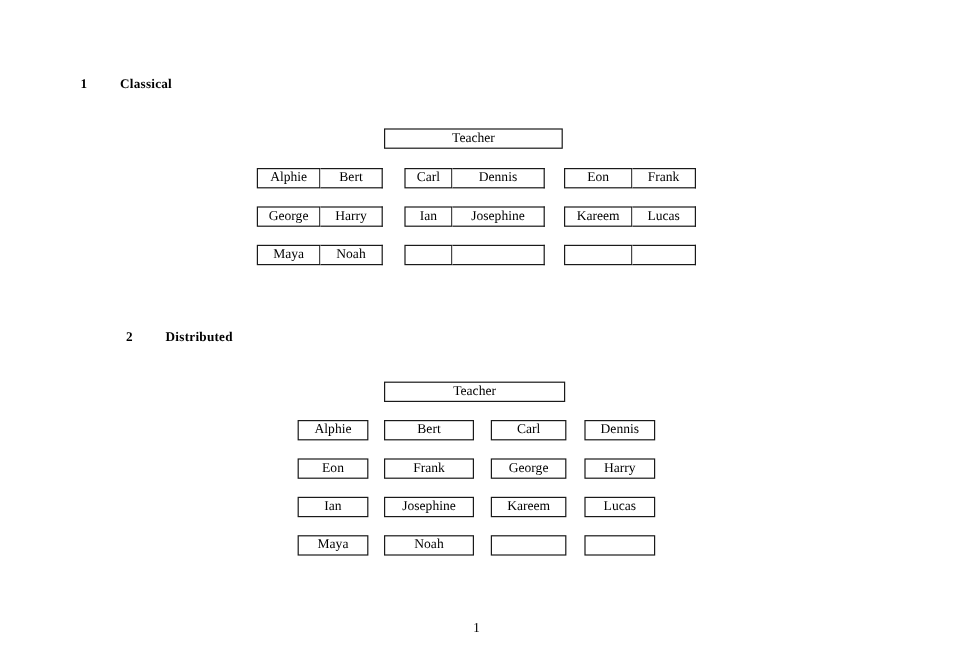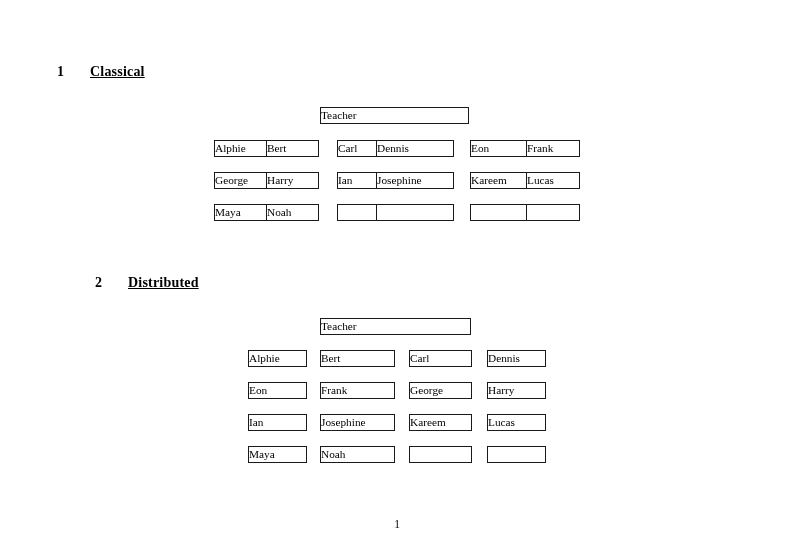--- a/index.html
+++ b/index.html
@@ -17,42 +17,41 @@
   }
 
   .page {
     position: absolute;
     inset: 0;
   }
 
   
   .section-heading {
     position: absolute;
-    left: 57px;
-    font-size: 14px;
+    left: 67px;
+    font-size: 11px;
     font-weight: bold;
     letter-spacing: 0.2px;
     white-space: nowrap;
-    text-decoration: underline;
   }
   .section-heading .sec-num {
     display: inline-block;
     width: 33px;
   }
   #heading-classical  { top: 64px; }
   #heading-distributed{ top: 275px; margin-left: 38px; }
 
   
   .cell {
     border: 1px solid #1a1a1a;
     background: #ffffff;
     font-size: 11.3px;
     line-height: 15px;
     height: 15px;
-    text-align: left;
+    text-align: center;
     white-space: nowrap;
     overflow: hidden;
     box-sizing: content-box;
   }
 
   
   #classical-teacher {
     position: absolute;
     left: 320px;
     top: 107px;

